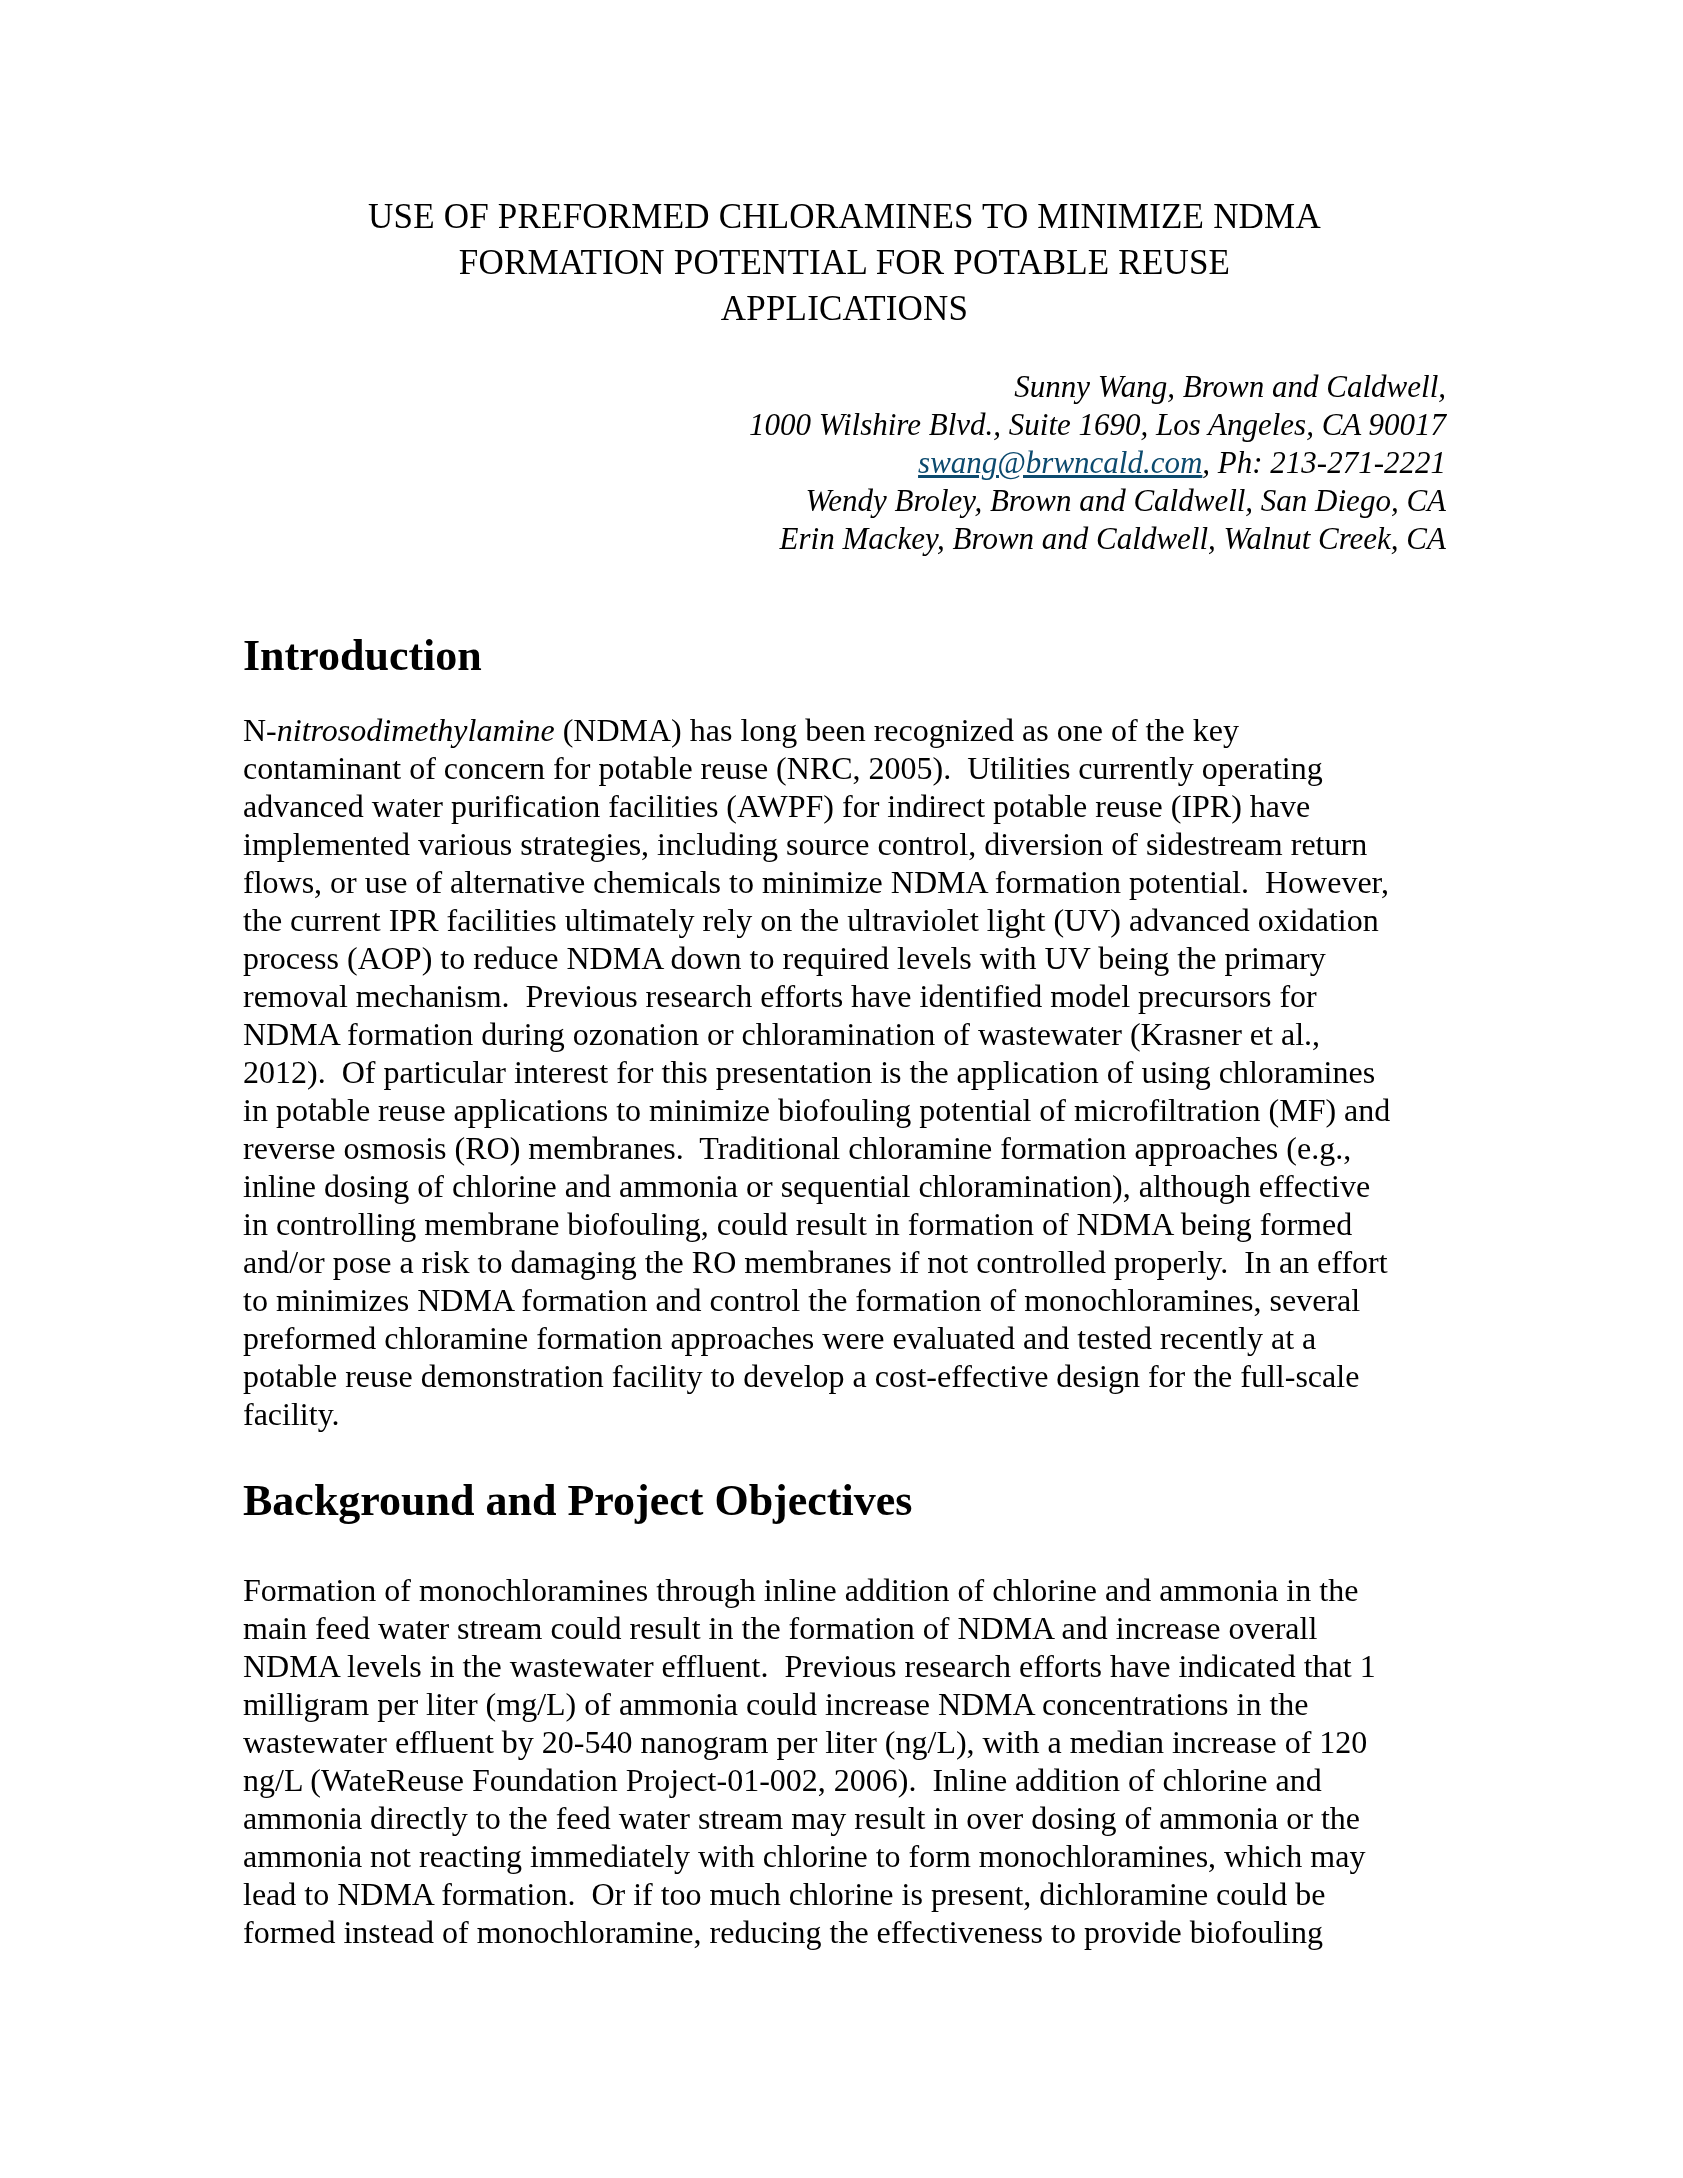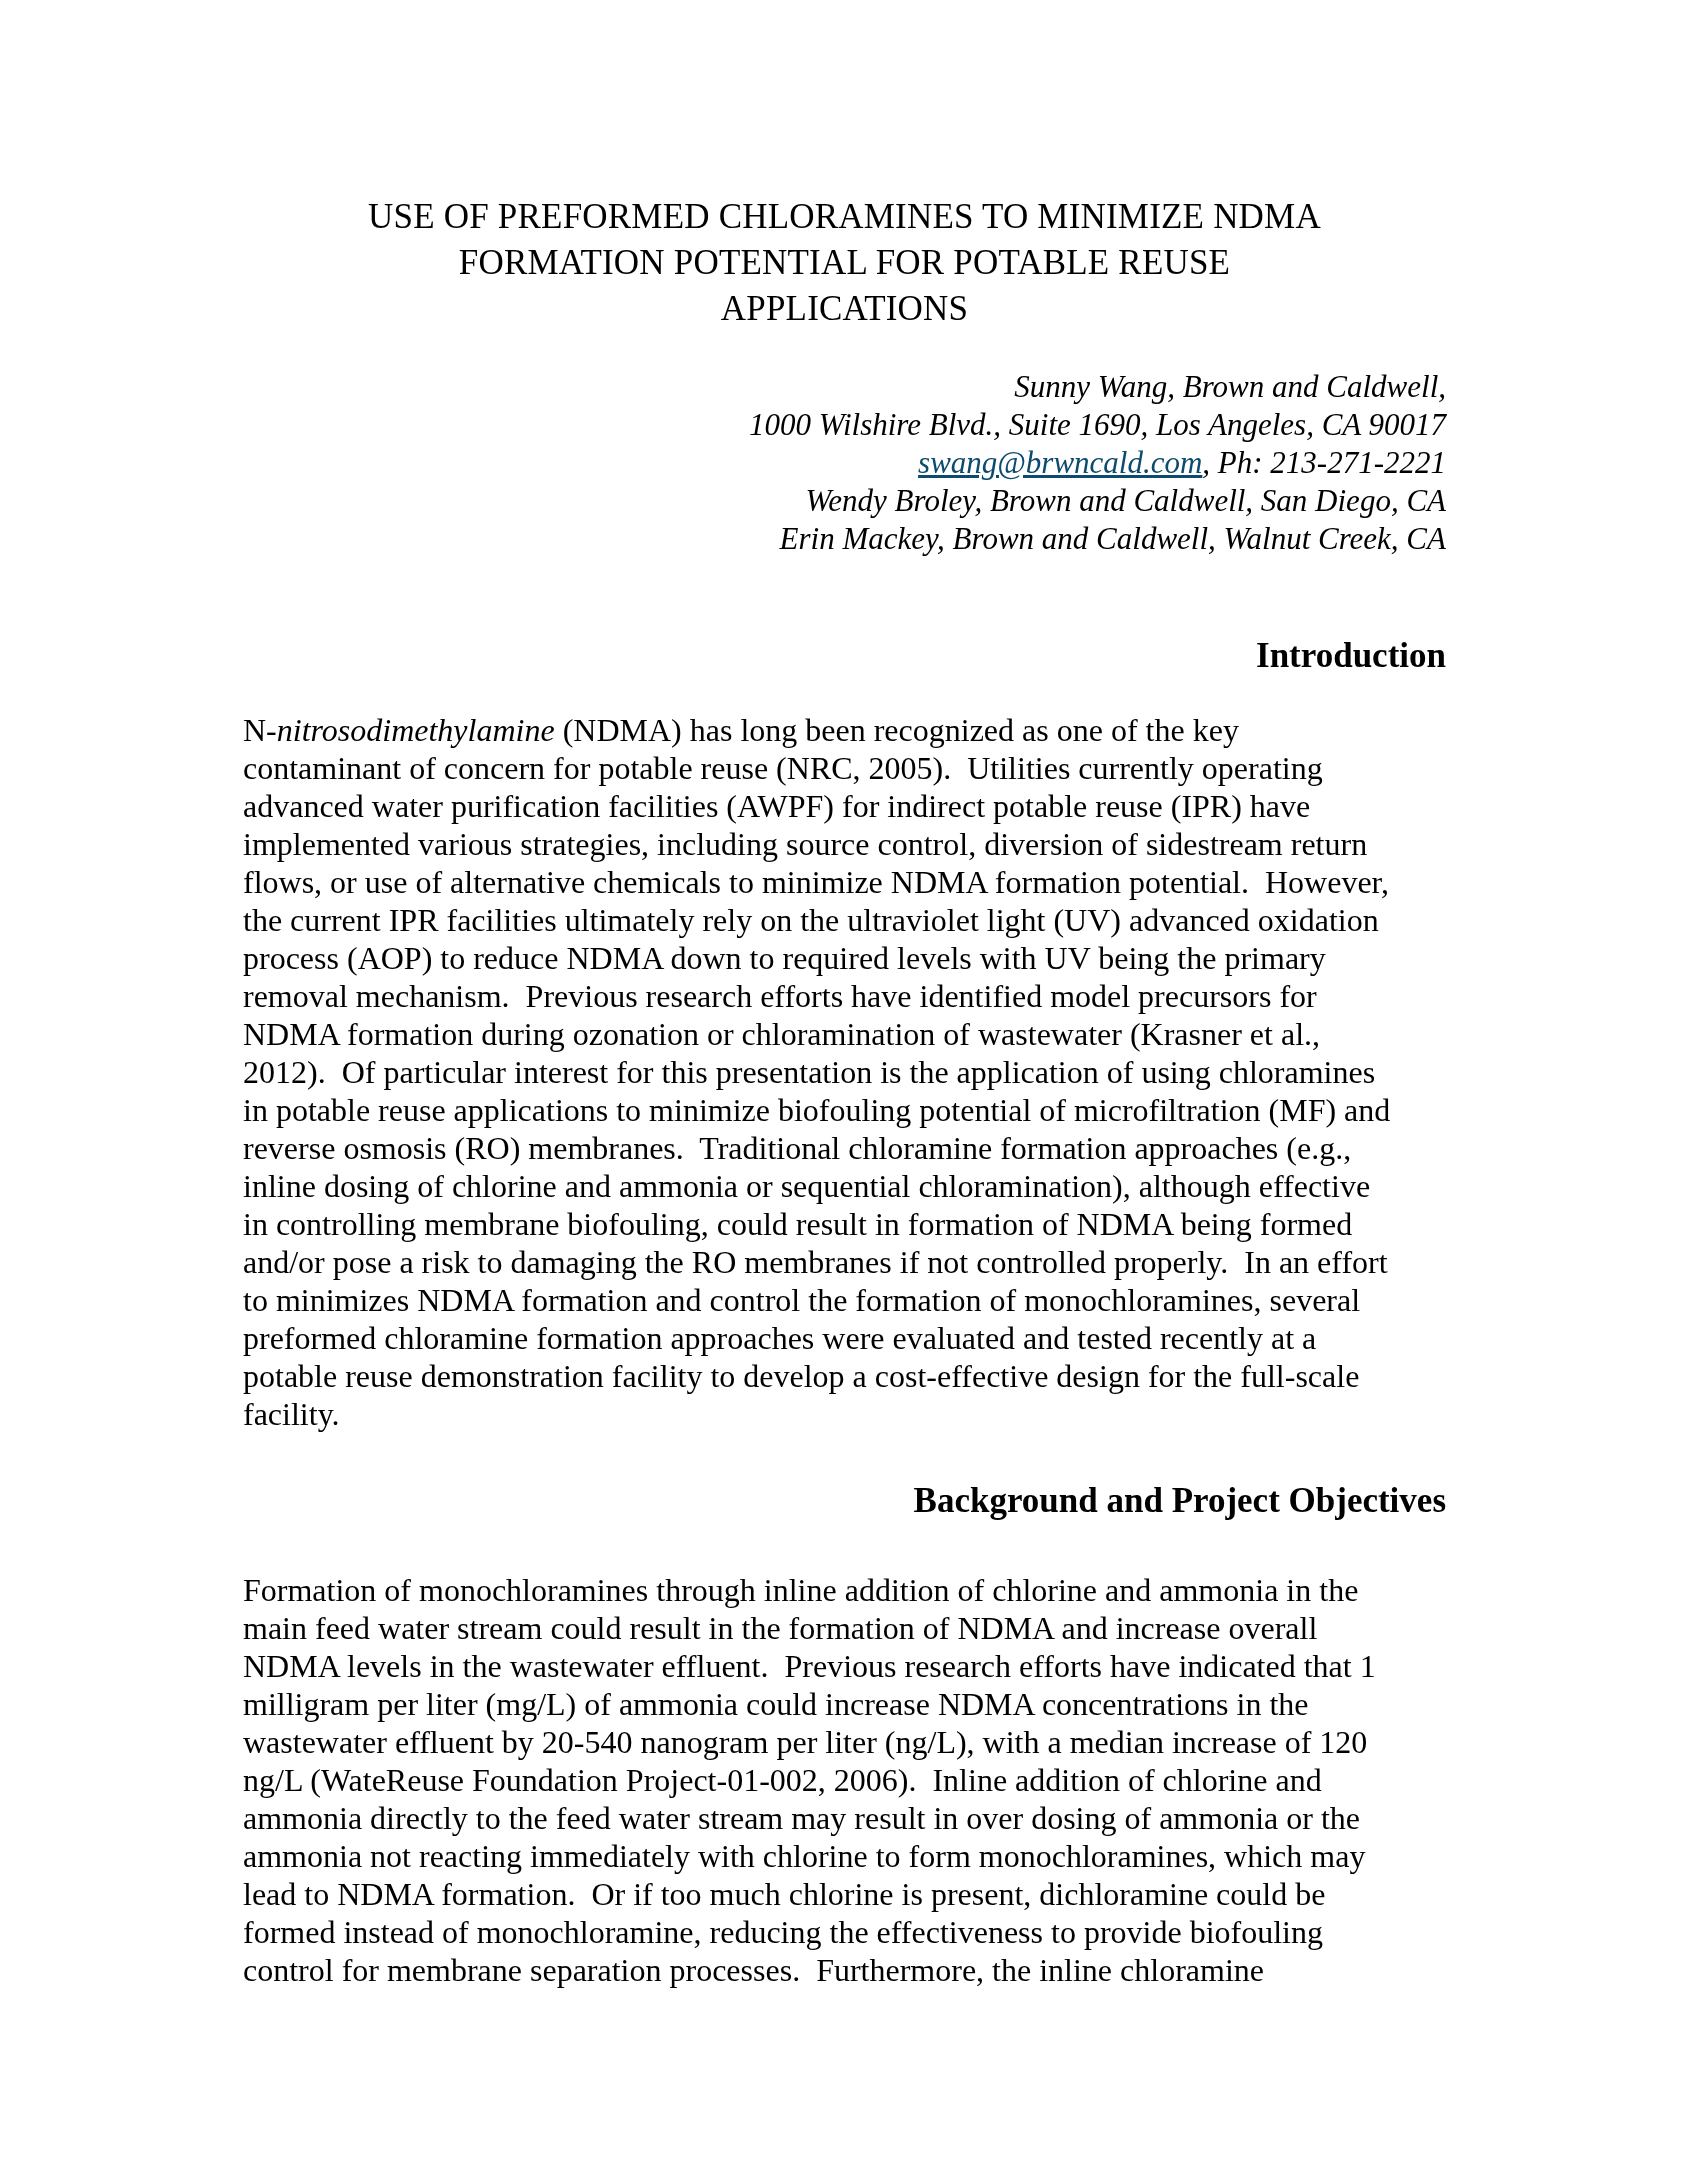--- a/index.html
+++ b/index.html
@@ -38,24 +38,24 @@
     font-style: italic;
     text-align: right;
   }
 
   .email-link {
     color: #0c4a6e;
     text-decoration: underline;
   }
 
   .heading {
-    font-size: 35px;
+    font-size: 44px;
     line-height: 38px;
     font-weight: bold;
-    text-align: right;
+    text-align: left;
   }
   .h-intro { margin-top: 79px; }
   .h-bg   { margin-top: 49px; }
 
   .para {
     font-size: 32px;
     line-height: 38px;
     text-align: left;
   }
   .para-intro { margin-top: 36px; }
@@ -117,19 +117,18 @@
           <div class="line">Formation of monochloramines through inline addition of chlorine and ammonia in the</div>
           <div class="line">main feed water stream could result in the formation of NDMA and increase overall</div>
           <div class="line">NDMA levels in the wastewater effluent.  Previous research efforts have indicated that 1</div>
           <div class="line">milligram per liter (mg/L) of ammonia could increase NDMA concentrations in the</div>
           <div class="line">wastewater effluent by 20-540 nanogram per liter (ng/L), with a median increase of 120</div>
           <div class="line">ng/L (WateReuse Foundation Project-01-002, 2006).  Inline addition of chlorine and</div>
           <div class="line">ammonia directly to the feed water stream may result in over dosing of ammonia or the</div>
           <div class="line">ammonia not reacting immediately with chlorine to form monochloramines, which may</div>
           <div class="line">lead to NDMA formation.  Or if too much chlorine is present, dichloramine could be</div>
           <div class="line">formed instead of monochloramine, reducing the effectiveness to provide biofouling</div>
-          <div class="line">control for membrane separation processes.  Furthermore, the inline chloramine</div>
         </div>
     </div>
 
   </div>
 </div>
 
 
 </body></html>

